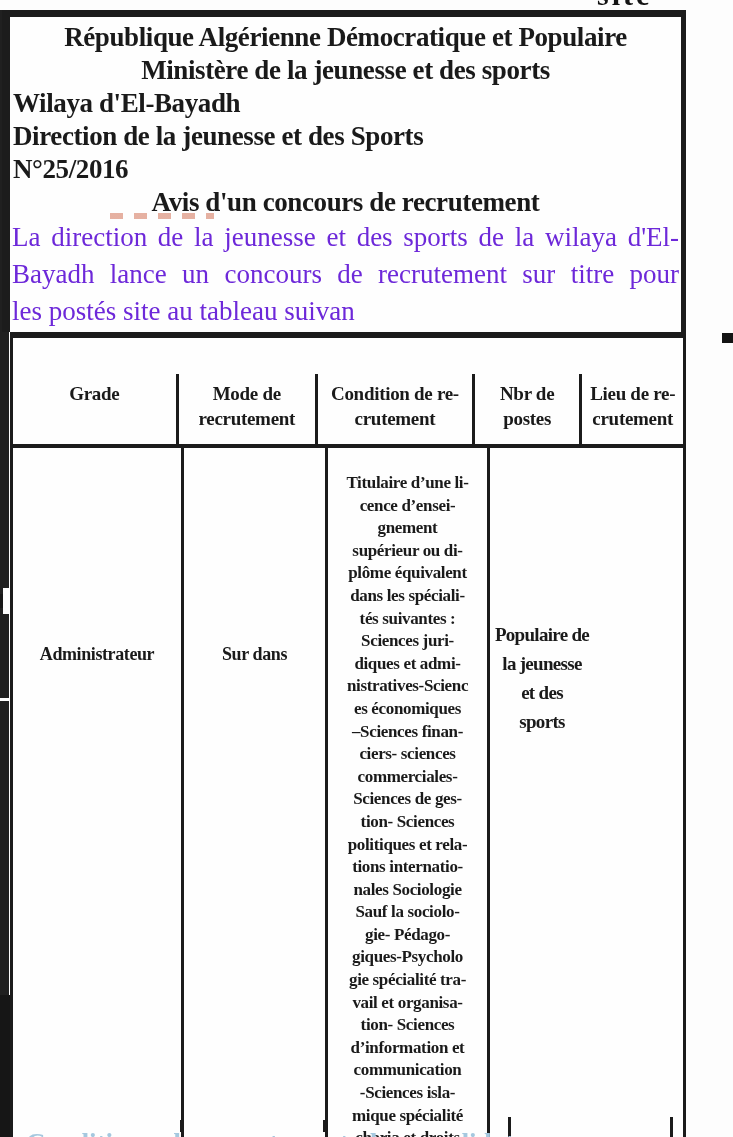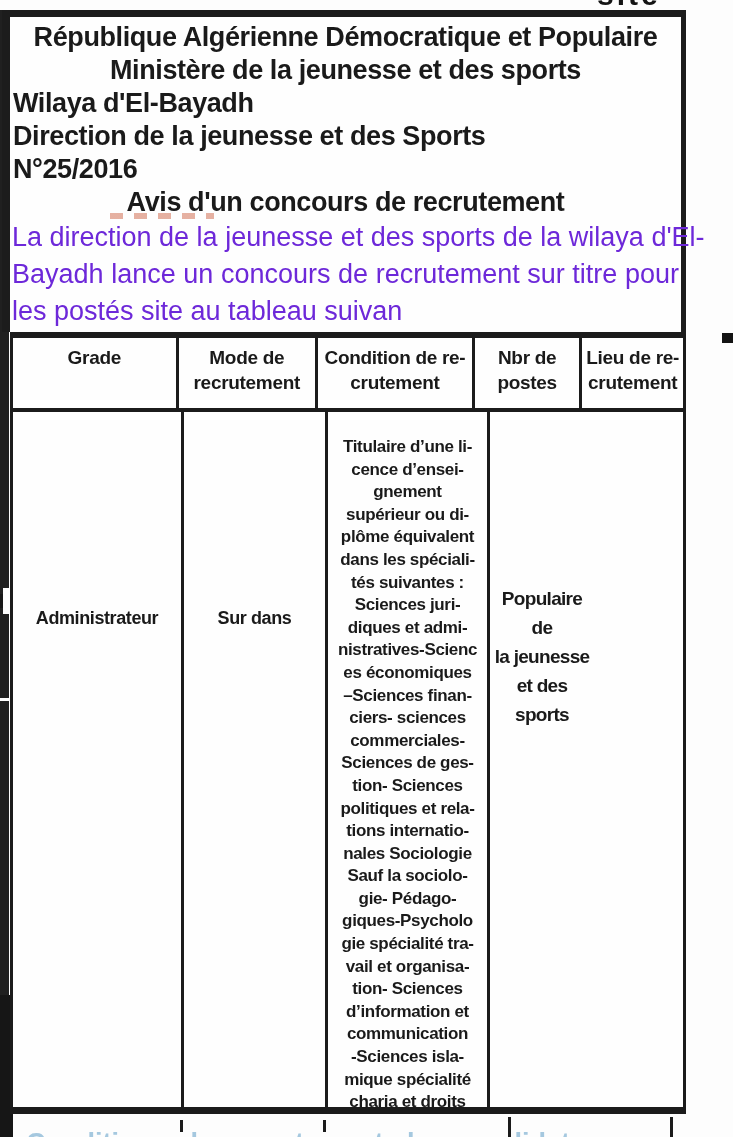--- a/index.html
+++ b/index.html
@@ -1,19 +1,19 @@
 <!DOCTYPE html>
 <html><head>
 <meta charset="utf-8">
 <style>
   html,body { margin:0; padding:0; background:#fff; }
   .page {
     position:relative; width:733px; height:1137px; overflow:hidden;
     background:#fdfdfd; color:#1a1a1a;
-    font-family:Liberation Sans, sans-serif;
+    font-family:Liberation Serif, serif;
   }
   
   .left-strip { position:absolute; left:0; top:10px; width:9px; height:1127px; background:#202020; }
   .notch-a { position:absolute; left:3px; top:578px; width:6px; height:26px; background:#fdfdfd; }
   .nub-a   { position:absolute; left:0; top:584px; width:3px; height:14px; background:#161616; }
   .notch-b { position:absolute; left:0; top:688px; width:9px; height:3px; background:#fdfdfd; }
   .wide-bottom { position:absolute; left:0; top:985px; width:13px; height:142px; background:#161616; }
 
   
   .top-right-clip { position:absolute; left:597px; top:0; width:80px; height:8px; overflow:hidden; }
@@ -33,21 +33,21 @@
 
   
   .red-bleed { position:absolute; left:110px; top:213px; width:104px; height:6px;
     background:repeating-linear-gradient(90deg, rgba(205,100,70,0.5) 0 13px, transparent 13px 24px); }
 
   
   .tbl {
     position:absolute; left:10px; top:332px; width:676px; box-sizing:border-box; background:#fefefe;
     border:3px solid #1b1b1b; border-top-width:6px; border-bottom-width:7px;
   }
-  .hrow { display:flex; height:70px; border-bottom:4px solid #1b1b1b; }
+  .hrow { display:flex; height:70px; border-bottom:4px solid #1b1b1b;margin-top:36px; }
   .brow { display:flex; height:695px; }
   .cell { box-sizing:border-box; border-right:3px solid #1b1b1b; text-align:center; overflow:visible; }
   .cell:last-child { border-right:none; }
   .c1{width:171px} .c2{width:144px} .c3{width:162px} .c4{width:111px} .c5{width:104px}
   .hc { font-weight:bold; font-size:19px; line-height:25px; padding-top:7px; white-space:pre-line; letter-spacing:-0.3px; }
   .grade-cell,.mode-cell,.nbr-cell { font-weight:bold; font-size:18px; padding-top:196px; letter-spacing:-0.4px; }
   .cond-cell { font-weight:bold; font-size:17px; line-height:22.6px; padding-top:24px; white-space:pre-line; letter-spacing:-0.35px; }
   .lieu-cell { font-weight:bold; font-size:19px; line-height:29px; padding-top:172px; white-space:pre-line; letter-spacing:-0.7px; }
 
   

